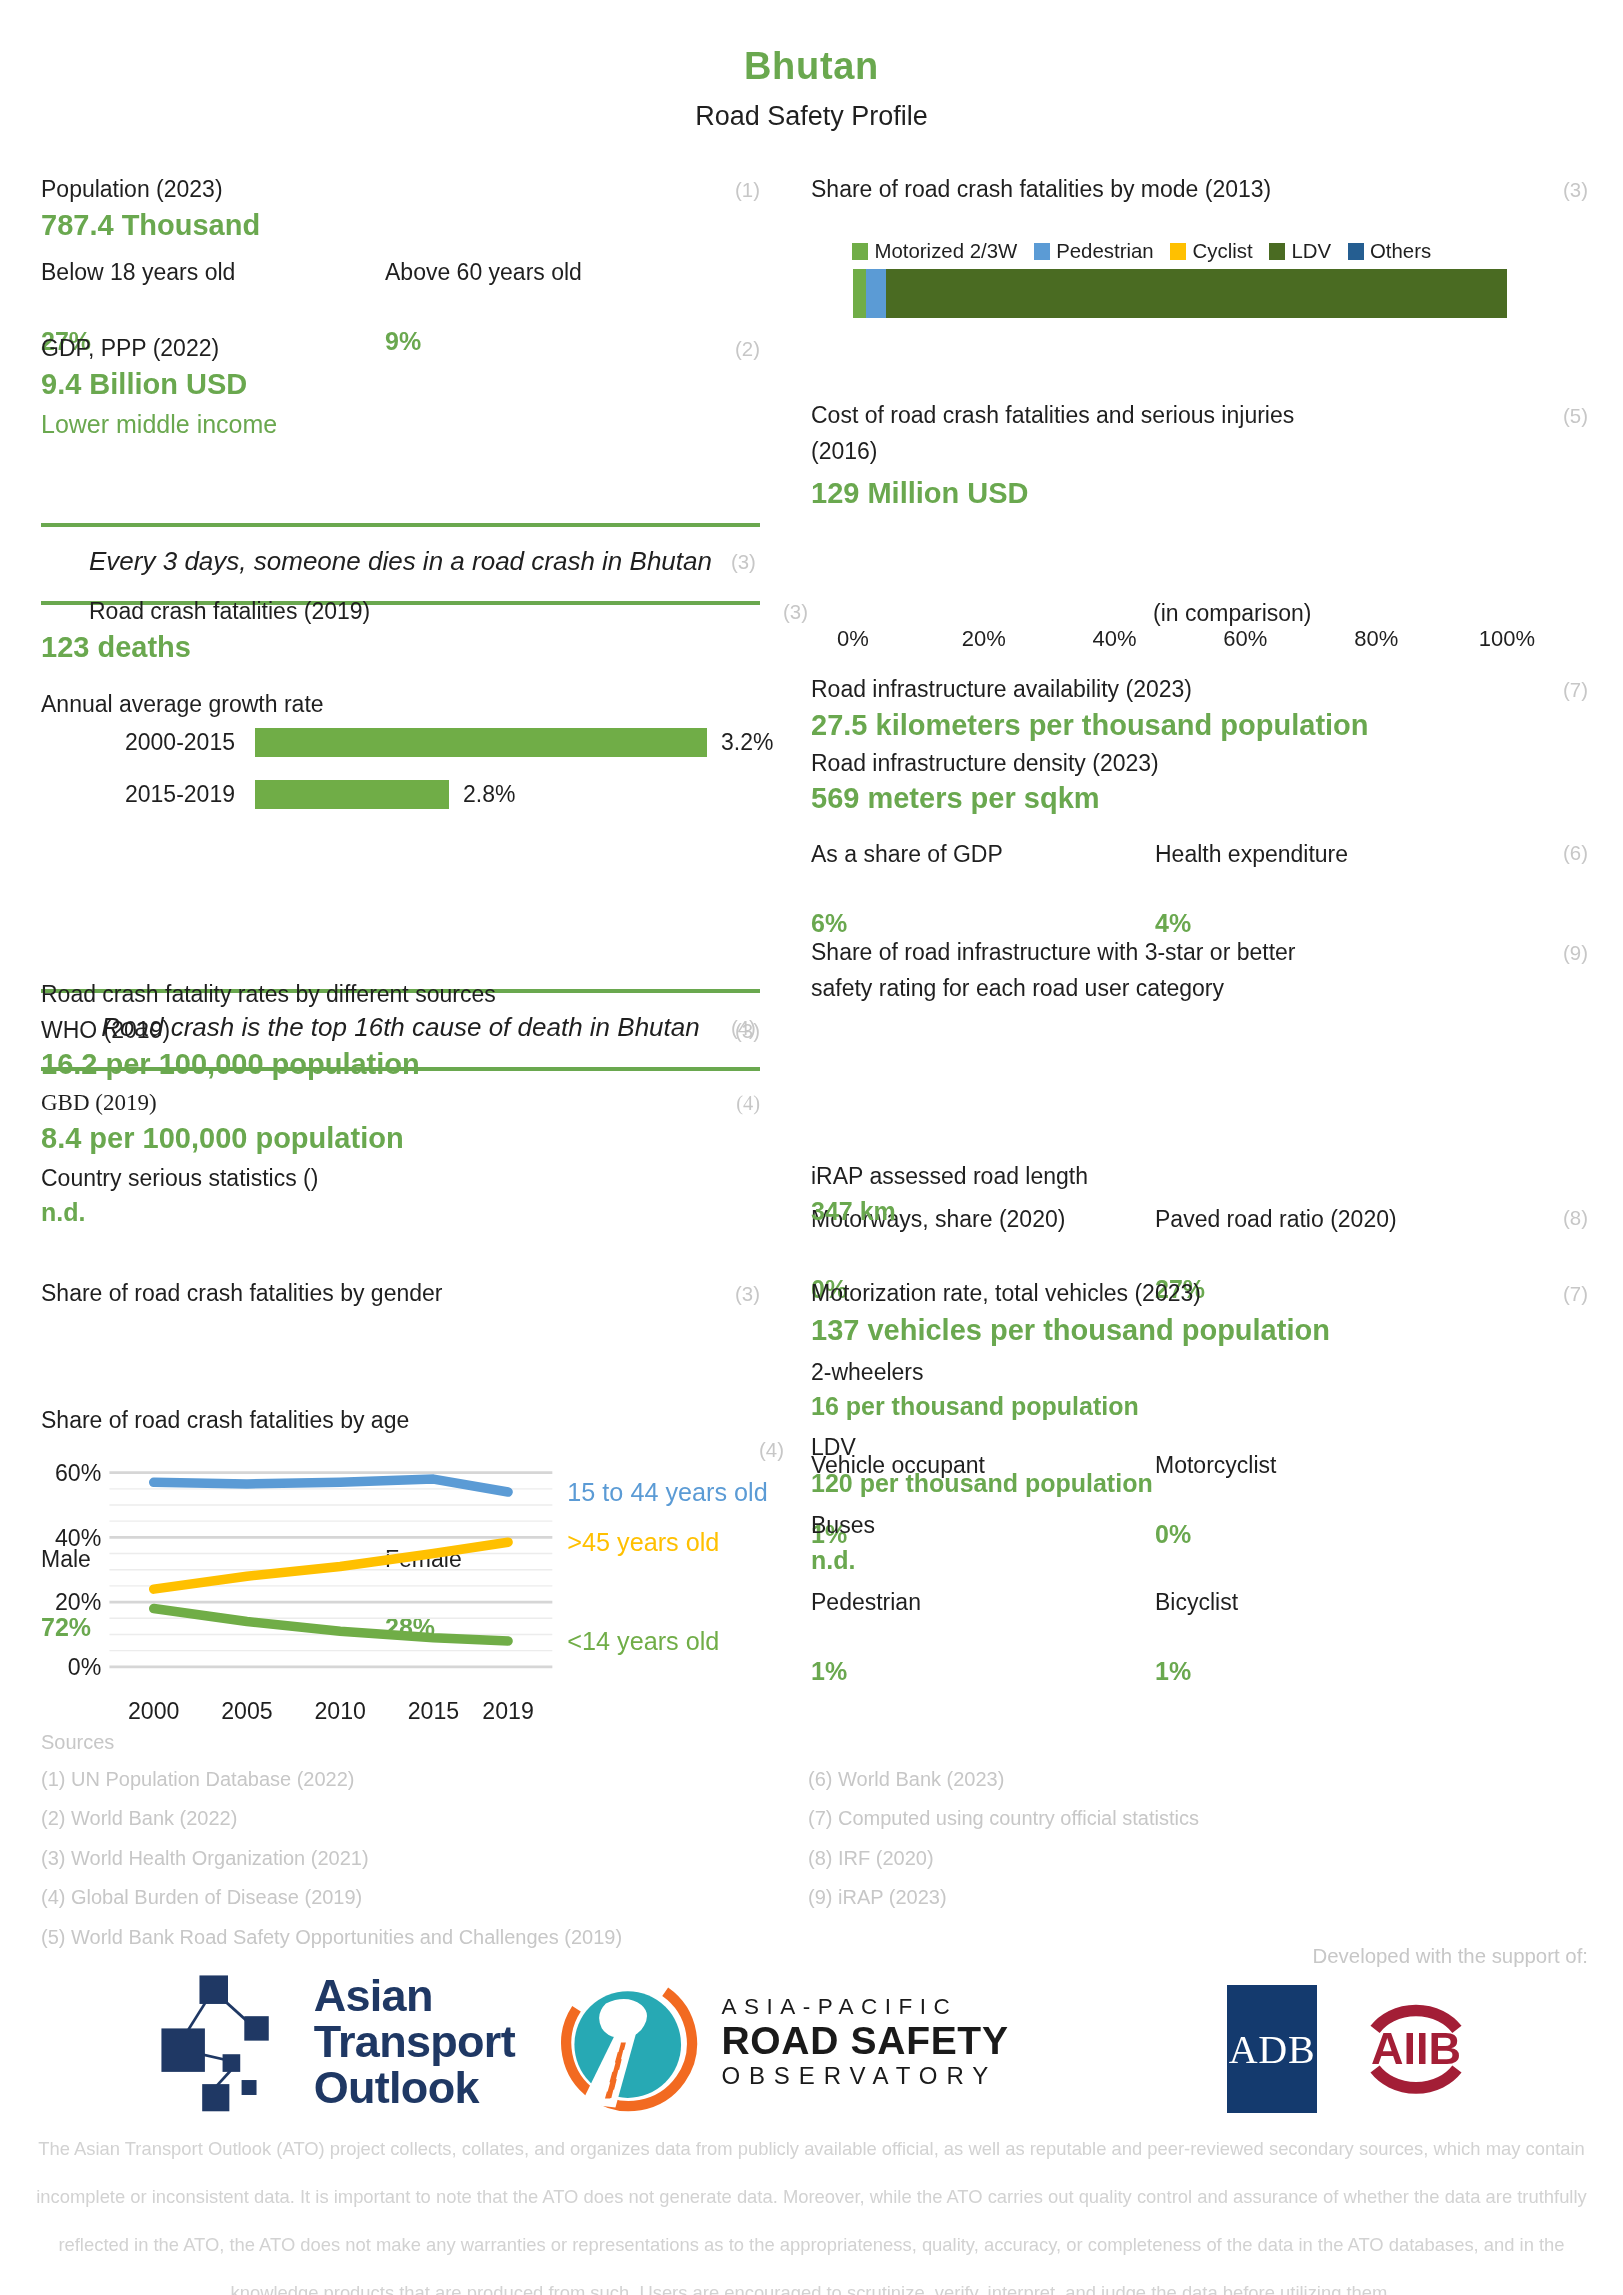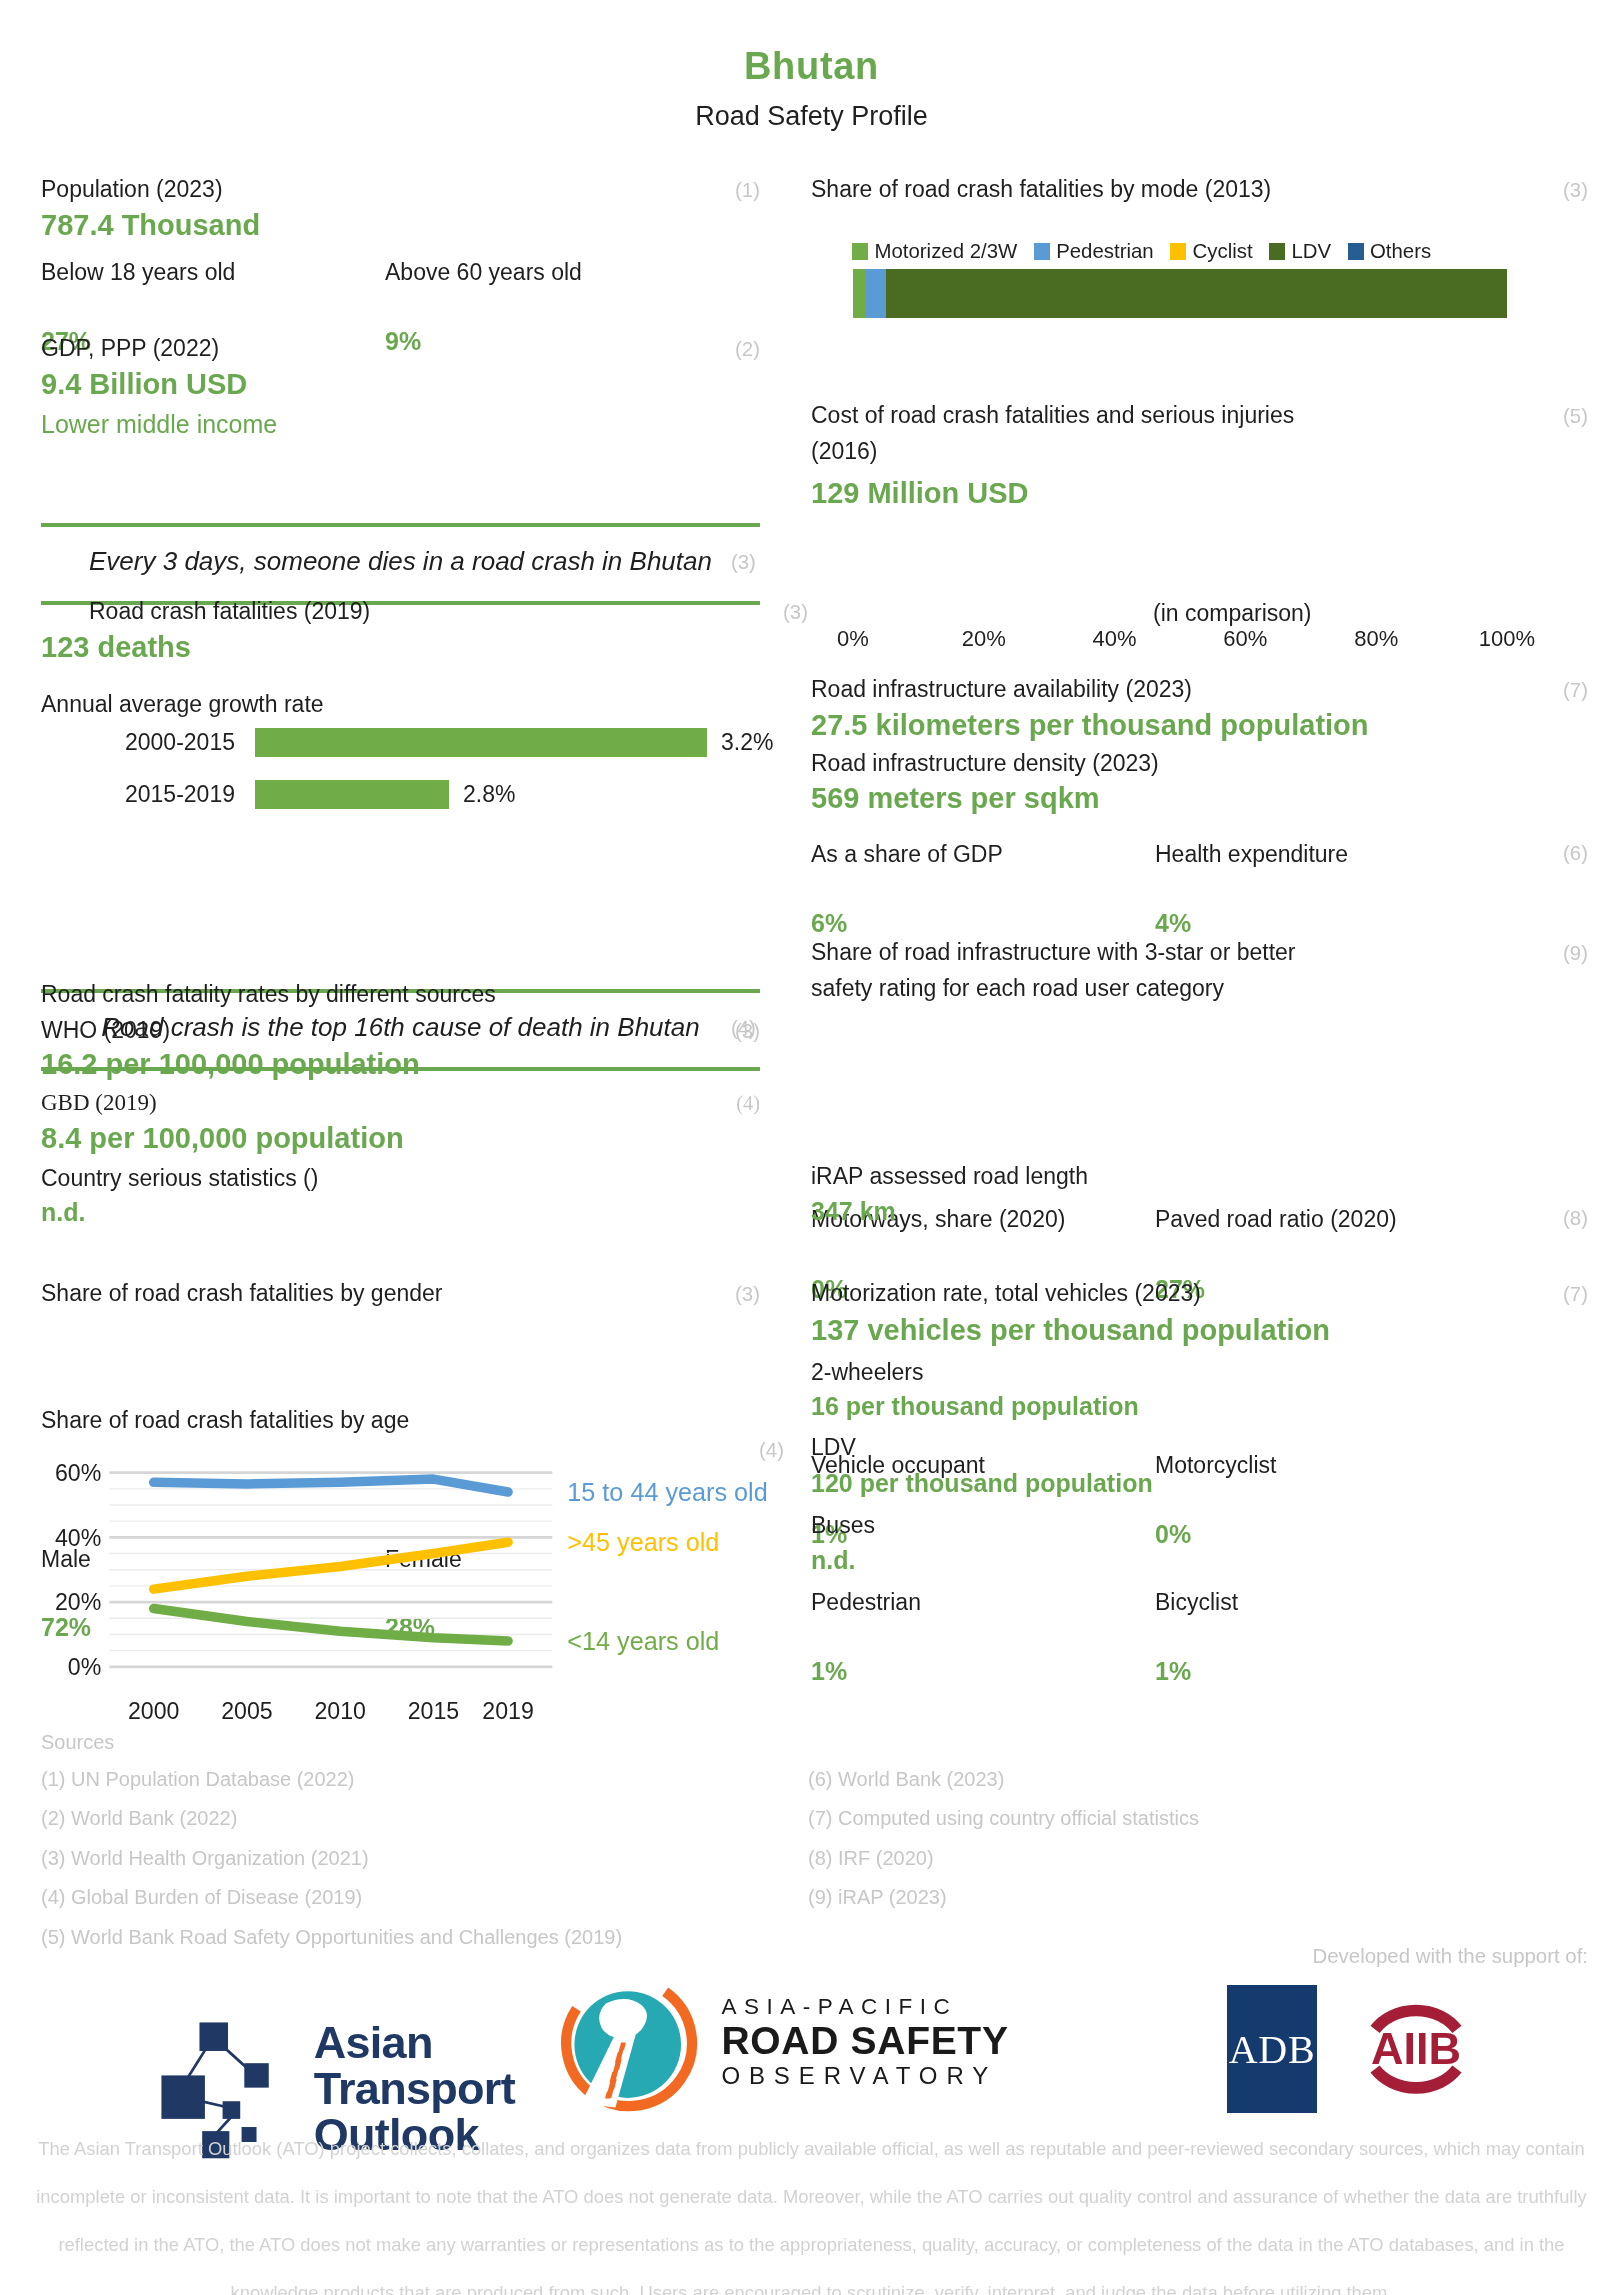--- a/index.html
+++ b/index.html
@@ -296,21 +296,21 @@
     </div>
   <div class="abs src srclist" style="top:1768px;left:808px;width:750px;" id="sources-right">
       <div>(6) World Bank (2023)</div>
       <div>(7) Computed using country official statistics</div>
       <div>(8) IRF (2020)</div>
       <div>(9) iRAP (2023)</div>
     </div>
 
   <div class="abs src" style="top:1945px;left:811px;width:777px;text-align:right;font-size:20.4px;">Developed with the support of:</div>
 
-  <div class="abs ato" style="top:1970px;left:160px;margin-top:47px;">
+  <div class="abs ato" style="top:1970px;left:160px;">
     <svg width="136" height="144" viewBox="0 0 200 212">
       <g stroke="#1F3864" stroke-width="4">
         <line x1="78" y1="30" x2="140" y2="86"></line>
         <line x1="34" y1="118" x2="104" y2="134"></line>
         <line x1="82" y1="172" x2="104" y2="148"></line>
         <line x1="78" y1="30" x2="34" y2="100"></line>
       </g>
       <g fill="#1F3864">
         <rect x="58" y="8" width="42" height="42"></rect>
         <rect x="124" y="68" width="36" height="36"></rect>

